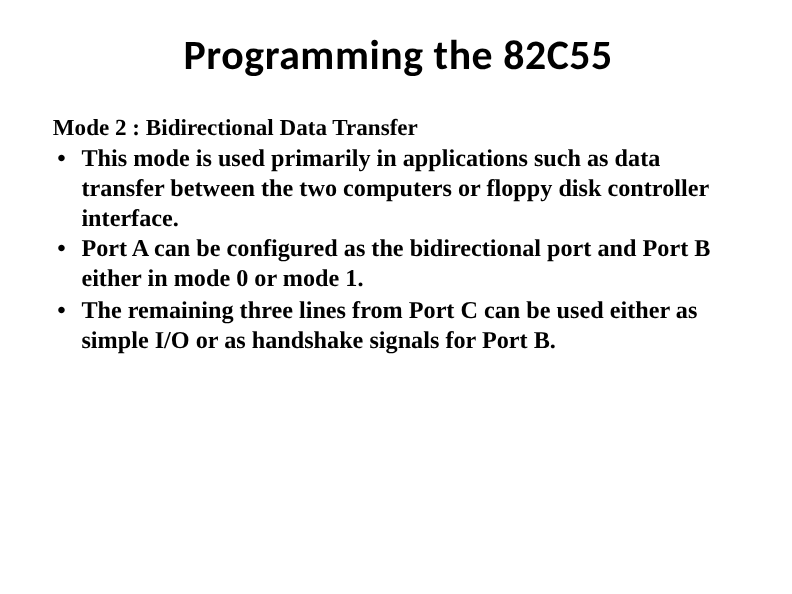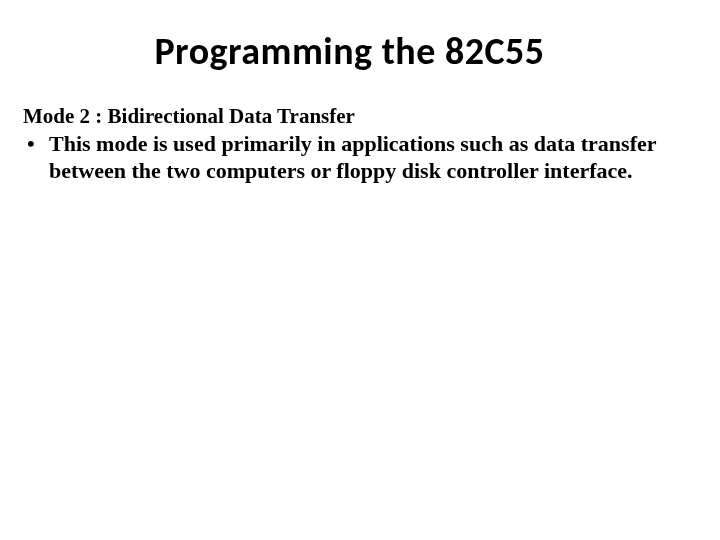--- a/index.html
+++ b/index.html
@@ -8,21 +8,21 @@
     width: 720px;
     height: 540px;
     background: #ffffff;
     font-family: "Times New Roman", Times, serif;
     color: #000;
   }
   .slide {
     width: 720px;
     height: 540px;
     box-sizing: border-box;
-    padding: 28px 44px 0 23px;
+    padding: 28px 44px 0 48px;
   }
   .title {
     font-family: "Calibri", "Arial", sans-serif;
     font-weight: 700;
     font-size: 38px;
     text-align: center;
     margin: 0 0 30px 0;
     letter-spacing: 0.5px;
   }
   .subheading {
@@ -52,14 +52,16 @@
   }
 </style>
 </head>
 <body>
 
 <div class="slide">
   <h1 class="title">Programming the 82C55</h1>
   <p class="subheading">Mode 2 : Bidirectional Data Transfer</p>
   <ul class="bullets">
     <li>This mode is used primarily in applications such as data transfer between the two computers or floppy disk controller interface.</li>
+    <li>Port A can be configured as the bidirectional port and Port B either in mode 0 or mode 1.</li>
+    <li>The remaining three lines from Port C can be used either as simple I/O or as handshake signals for Port B.</li>
   </ul>
 </div>
 
 </body></html>

